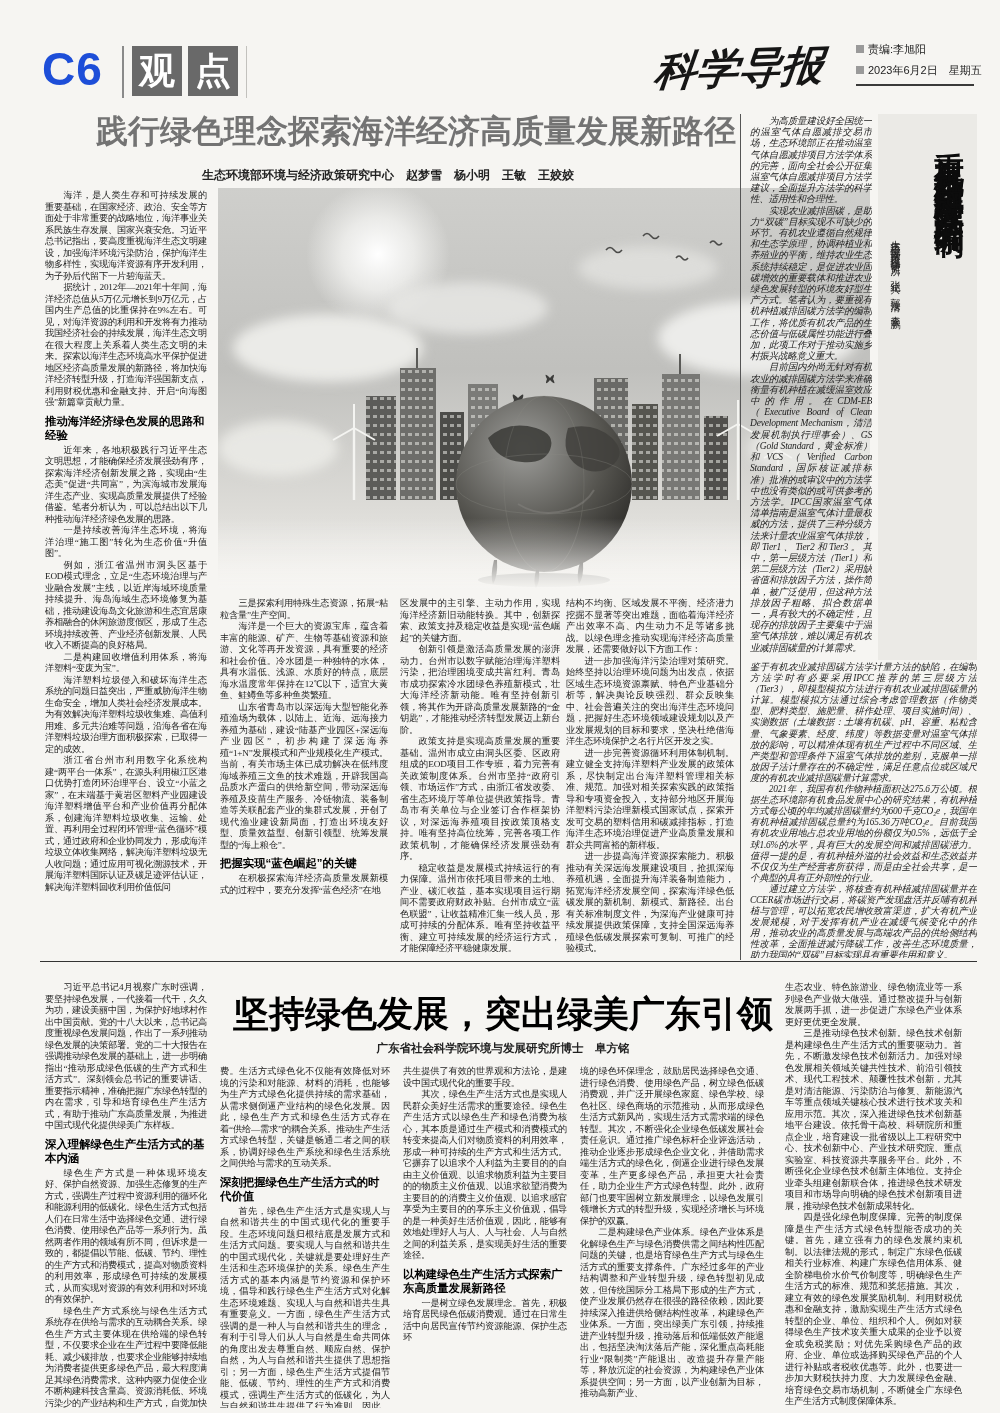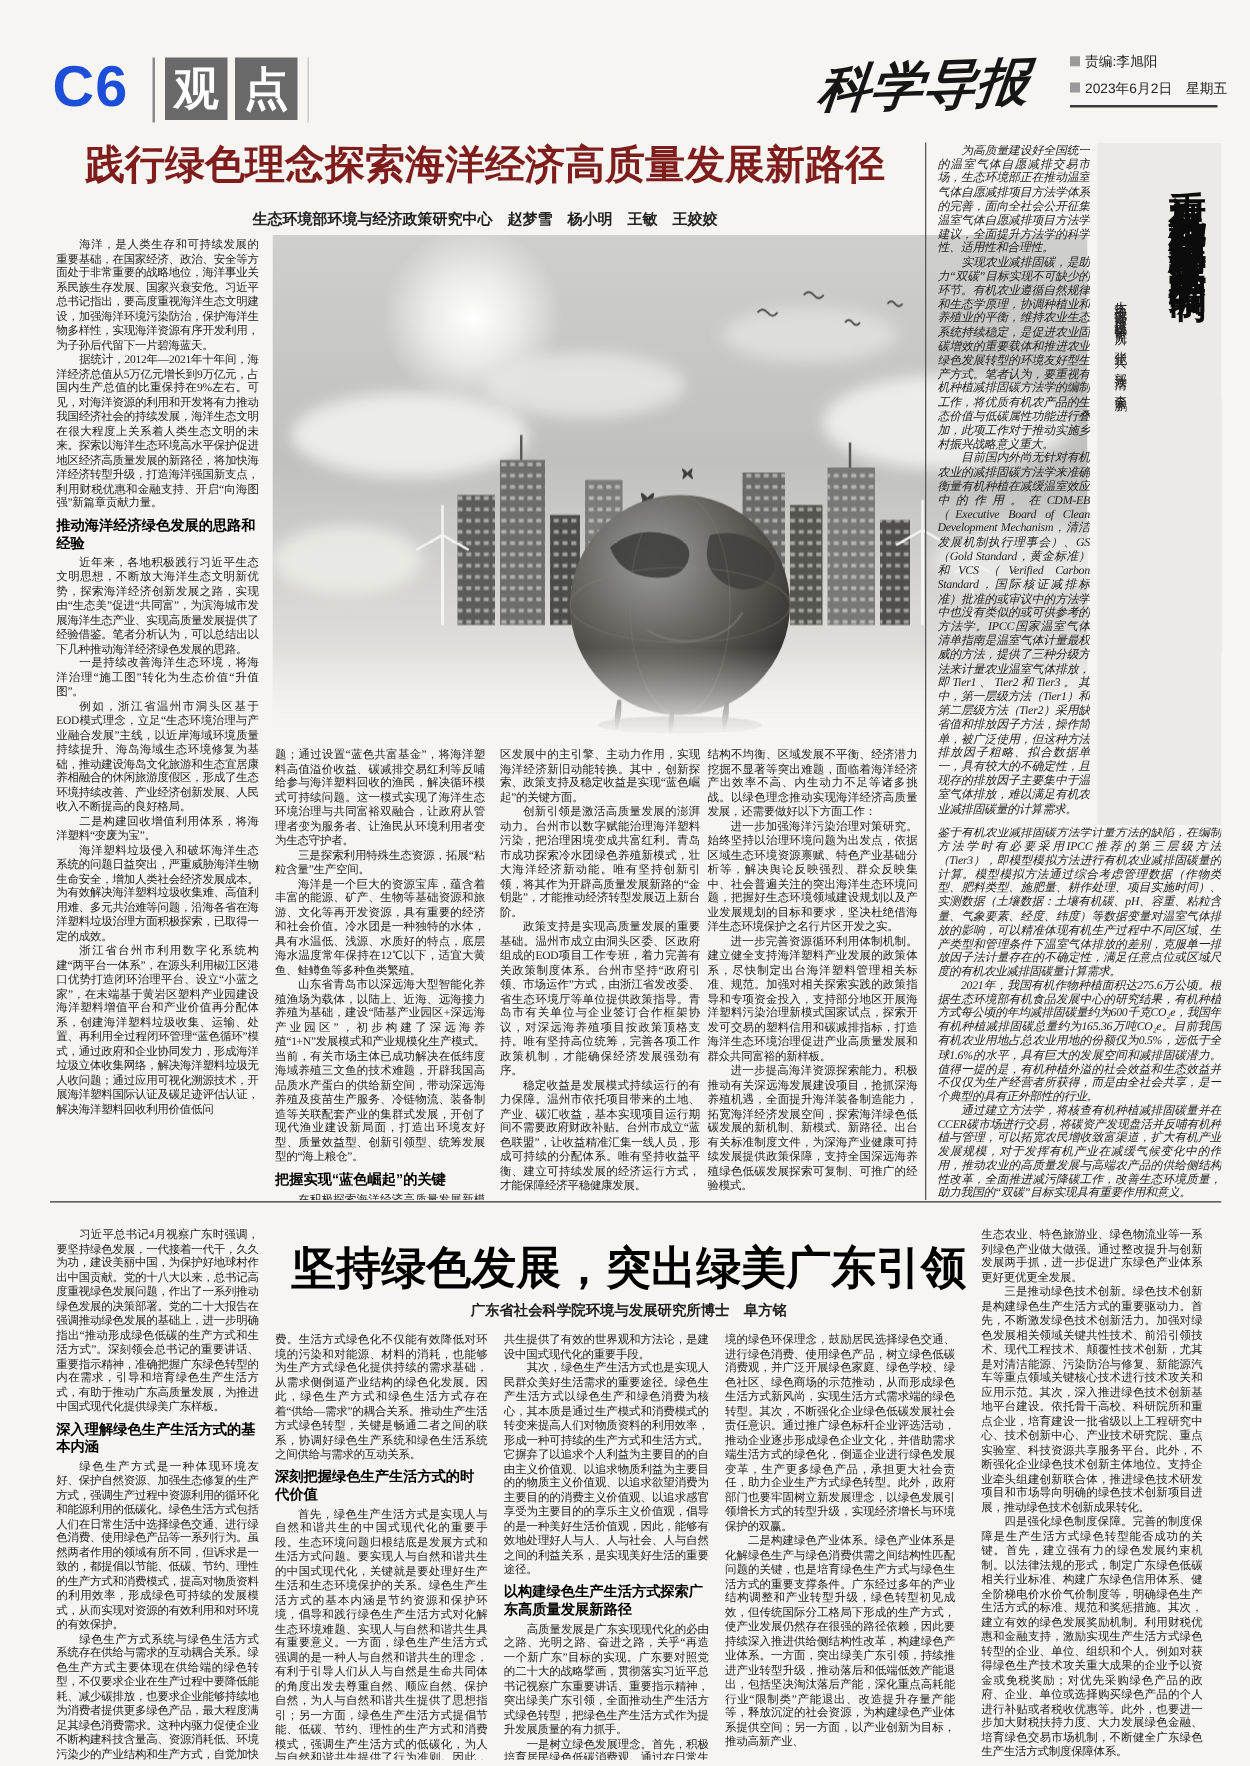--- a/index.html
+++ b/index.html
@@ -24,23 +24,23 @@
        letter-spacing:-0.2px;color:#1c1c1c;}
   .col p{margin:0;text-indent:2em;font-family:Liberation Serif, serif;}
   .col p.cont{text-indent:0;}
   .col h3{font-family:"Liberation Sans","DejaVu Sans",sans-serif;font-size:11.4px;line-height:14px;
           font-weight:bold;color:#000;margin:5px 0 3px;text-align:left;text-indent:0;letter-spacing:0;}
   .kai{font-size:9.5px;line-height:11.2px;}
   .kai p{font-style:italic;}
   .wide{font-size:9.4px;line-height:11.1px;}
   .wide p{font-style:italic;}
   
-  .main-headline{position:absolute;left:40px;top:110px;width:696px;text-align:center;
+  .main-headline{position:absolute;left:40px;top:110px;width:696px;text-align:right;
                  font-family:"Liberation Sans","DejaVu Sans",sans-serif;font-size:32px;font-weight:bold;
-                 color:#7f1d1d;letter-spacing:0;white-space:nowrap;}
+                 color:#737373;letter-spacing:0;white-space:nowrap;}
   .main-byline{position:absolute;left:40px;top:167px;width:696px;text-align:center;font-size:12px;
                font-weight:bold;color:#222;}
   .bottom-headline{position:absolute;left:222px;top:990px;width:562px;text-align:center;
                    font-size:36px;font-weight:bold;color:#000000;white-space:nowrap;}
   .bottom-byline{position:absolute;left:222px;top:1041px;width:562px;text-align:center;font-size:11.5px;
                  font-weight:bold;color:#222;}
   
   .vhead-box{position:absolute;left:878px;top:114px;width:99px;height:546px;background:#ebeae6;}
   .vhead{position:absolute;right:8px;top:14px;writing-mode:vertical-rl;
          font-family:"Liberation Sans","DejaVu Sans",sans-serif;font-size:30px;font-weight:bold;
@@ -176,29 +176,28 @@
         <ellipse cx="326" cy="392" rx="66" ry="7" fill="#2c2b29" opacity="0.5"></ellipse>
       </g>
       <rect x="0" y="330" width="652" height="72" fill="url(#fade)"></rect>
     </svg>
   </div>
 
   <div class="col" style="left:45px;top:190px;width:162px;height:772px;">
       <p class="p">海洋，是人类生存和可持续发展的重要基础，在国家经济、政治、安全等方面处于非常重要的战略地位，海洋事业关系民族生存发展、国家兴衰安危。习近平总书记指出，要高度重视海洋生态文明建设，加强海洋环境污染防治，保护海洋生物多样性，实现海洋资源有序开发利用，为子孙后代留下一片碧海蓝天。</p>
       <p class="p">据统计，2012年—2021年十年间，海洋经济总值从5万亿元增长到9万亿元，占国内生产总值的比重保持在9%左右。可见，对海洋资源的利用和开发将有力推动我国经济社会的持续发展，海洋生态文明在很大程度上关系着人类生态文明的未来。探索以海洋生态环境高水平保护促进地区经济高质量发展的新路径，将加快海洋经济转型升级，打造海洋强国新支点，利用财税优惠和金融支持、开启“向海图强”新篇章贡献力量。</p>
       <h3>推动海洋经济绿色发展的思路和经验</h3>
-      <p class="p">近年来，各地积极践行习近平生态文明思想，不断放大海洋生态文明新优势，探索海洋经济创新发展之路，实现由“生态美”促进“共同富”，为滨海城市发展海洋生态产业、实现高质量发展提供了经验借鉴。笔者分析认为，可以总结出以下几种推动海洋经济绿色发展的思路。</p>
+      <p class="p">近年来，各地积极践行习近平生态文明思想，才能确保经济发展强劲有序，探索海洋经济创新发展之路，实现由“生态美”促进“共同富”，为滨海城市发展海洋生态产业、实现高质量发展提供了经验借鉴。笔者分析认为，可以总结出以下几种推动海洋经济绿色发展的思路。</p>
       <p class="p">一是持续改善海洋生态环境，将海洋治理“施工图”转化为生态价值“升值图”。</p>
       <p class="p">例如，浙江省温州市洞头区基于EOD模式理念，立足“生态环境治理与产业融合发展”主线，以近岸海域环境质量持续提升、海岛海域生态环境修复为基础，推动建设海岛文化旅游和生态宜居康养相融合的休闲旅游度假区，形成了生态环境持续改善、产业经济创新发展、人民收入不断提高的良好格局。</p>
       <p class="p">二是构建回收增值利用体系，将海洋塑料“变废为宝”。</p>
       <p class="p">海洋塑料垃圾侵入和破坏海洋生态系统的问题日益突出，严重威胁海洋生物生命安全，增加人类社会经济发展成本。为有效解决海洋塑料垃圾收集难、高值利用难、多元共治难等问题，沿海各省在海洋塑料垃圾治理方面积极探索，已取得一定的成效。</p>
       <p class="p">浙江省台州市利用数字化系统构建“两平台一体系”，在源头利用椒江区港口优势打造闭环治理平台、设立“小蓝之家”，在末端基于黄岩区塑料产业园建设海洋塑料增值平台和产业价值再分配体系，创建海洋塑料垃圾收集、运输、处置、再利用全过程闭环管理“蓝色循环”模式，通过政府和企业协同发力，形成海洋垃圾立体收集网络，解决海洋塑料垃圾无人收问题；通过应用可视化溯源技术，开展海洋塑料国际认证及碳足迹评估认证，解决海洋塑料回收利用价值低问</p>
     </div>
   <div class="col" style="left:220px;top:598px;width:168px;height:362px;">
-      <p class="cont">题；通过设置“蓝色共富基金”，将海洋塑料高值溢价收益、碳减排交易红利等反哺给参与海洋塑料回收的渔民，解决循环模式可持续问题。这一模式实现了海洋生态环境治理与共同富裕双融合，让政府从管理者变为服务者、让渔民从环境利用者变为生态守护者。</p>
       <p class="p">三是探索利用特殊生态资源，拓展“粘粒含量”生产空间。</p>
       <p class="p">海洋是一个巨大的资源宝库，蕴含着丰富的能源、矿产、生物等基础资源和旅游、文化等再开发资源，具有重要的经济和社会价值。冷水团是一种独特的水体，具有水温低、浅源、水质好的特点，底层海水温度常年保持在12℃以下，适宜大黄鱼、鲑鳟鱼等多种鱼类繁殖。</p>
       <p class="p">山东省青岛市以深远海大型智能化养殖渔场为载体，以陆上、近海、远海接力养殖为基础，建设“陆基产业园区+深远海产业园区”，初步构建了深远海养殖“1+N”发展模式和产业规模化生产模式。当前，有关市场主体已成功解决在低纬度海域养殖三文鱼的技术难题，开辟我国高品质水产蛋白的供给新空间，带动深远海养殖及疫苗生产服务、冷链物流、装备制造等关联配套产业的集群式发展，开创了现代渔业建设新局面，打造出环境友好型、质量效益型、创新引领型、统筹发展型的“海上粮仓”。</p>
       <h3>把握实现“蓝色崛起”的关键</h3>
       <p class="p">在积极探索海洋经济高质量发展新模式的过程中，要充分发挥“蓝色经济”在地</p>
     </div>
   <div class="col" style="left:400px;top:598px;width:160px;height:362px;">
       <p class="cont">区发展中的主引擎、主动力作用，实现海洋经济新旧动能转换。其中，创新探索、政策支持及稳定收益是实现“蓝色崛起”的关键方面。</p>
       <p class="p">创新引领是激活高质量发展的澎湃动力。台州市以数字赋能治理海洋塑料污染，把治理困境变成共富红利。青岛市成功探索冷水团绿色养殖新模式，壮大海洋经济新动能。唯有坚持创新引领，将其作为开辟高质量发展新路的“金钥匙”，才能推动经济转型发展迈上新台阶。</p>
       <p class="p">政策支持是实现高质量发展的重要基础。温州市成立由洞头区委、区政府组成的EOD项目工作专班，着力完善有关政策制度体系。台州市坚持“政府引领、市场运作”方式，由浙江省发改委、省生态环境厅等单位提供政策指导。青岛市有关单位与企业签订合作框架协议，对深远海养殖项目按政策顶格支持。唯有坚持高位统筹，完善各项工作政策机制，才能确保经济发展强劲有序。</p>
@@ -241,21 +240,20 @@
     </div>
   <div class="col" style="left:220px;top:1066px;width:170px;height:342px;">
       <p class="cont">费。生活方式绿色化不仅能有效降低对环境的污染和对能源、材料的消耗，也能够为生产方式绿色化提供持续的需求基础，从需求侧倒逼产业结构的绿色化发展。因此，绿色生产方式和绿色生活方式存在着“供给—需求”的耦合关系。推动生产生活方式绿色转型，关键是畅通二者之间的联系，协调好绿色生产系统和绿色生活系统之间供给与需求的互动关系。</p>
       <h3>深刻把握绿色生产生活方式的时代价值</h3>
       <p class="p">首先，绿色生产生活方式是实现人与自然和谐共生的中国式现代化的重要手段。生态环境问题归根结底是发展方式和生活方式问题。要实现人与自然和谐共生的中国式现代化，关键就是要处理好生产生活和生态环境保护的关系。绿色生产生活方式的基本内涵是节约资源和保护环境，倡导和践行绿色生产生活方式对化解生态环境难题、实现人与自然和谐共生具有重要意义。一方面，绿色生产生活方式强调的是一种人与自然和谐共生的理念，有利于引导人们从人与自然是生命共同体的角度出发去尊重自然、顺应自然、保护自然，为人与自然和谐共生提供了思想指引；另一方面，绿色生产生活方式提倡节能、低碳、节约、理性的生产方式和消费模式，强调生产生活方式的低碳化，为人与自然和谐共生提供了行为准则。因此，它从理念和行为层面，为促进人与自然和谐</p>
     </div>
   <div class="col" style="left:403px;top:1066px;width:164px;height:342px;">
       <p class="cont">共生提供了有效的世界观和方法论，是建设中国式现代化的重要手段。</p>
       <p class="p">其次，绿色生产生活方式也是实现人民群众美好生活需求的重要途径。绿色生产生活方式以绿色生产和绿色消费为核心，其本质是通过生产模式和消费模式的转变来提高人们对物质资料的利用效率，形成一种可持续的生产方式和生活方式。它摒弃了以追求个人利益为主要目的的自由主义价值观、以追求物质利益为主要目的的物质主义价值观、以追求欲望消费为主要目的的消费主义价值观、以追求感官享受为主要目的的享乐主义价值观，倡导的是一种美好生活价值观，因此，能够有效地处理好人与人、人与社会、人与自然之间的利益关系，是实现美好生活的重要途径。</p>
       <h3>以构建绿色生产生活方式探索广东高质量发展新路径</h3>
-      <p class="p">高质量发展是广东实现现代化的必由之路、光明之路、奋进之路，关乎“再造一个新广东”目标的实现。广东要对照党的二十大的战略擘画，贯彻落实习近平总书记视察广东重要讲话、重要指示精神，突出绿美广东引领，全面推动生产生活方式绿色转型，把绿色生产生活方式作为提升发展质量的有力抓手。</p>
       <p class="p">一是树立绿色发展理念。首先，积极培育居民绿色低碳消费观。通过在日常生活中向居民宣传节约资源能源、保护生态环</p>
     </div>
   <div class="col" style="left:580px;top:1066px;width:184px;height:342px;">
       <p class="cont">境的绿色环保理念，鼓励居民选择绿色交通、进行绿色消费、使用绿色产品，树立绿色低碳消费观，并广泛开展绿色家庭、绿色学校、绿色社区、绿色商场的示范推动，从而形成绿色生活方式新风尚，实现生活方式需求端的绿色转型。其次，不断强化企业绿色低碳发展社会责任意识。通过推广绿色标杆企业评选活动，推动企业逐步形成绿色企业文化，并借助需求端生活方式的绿色化，倒逼企业进行绿色发展变革，生产更多绿色产品，承担更大社会责任，助力企业生产方式绿色转型。此外，政府部门也要牢固树立新发展理念，以绿色发展引领增长方式的转型升级，实现经济增长与环境保护的双赢。</p>
       <p class="p">二是构建绿色产业体系。绿色产业体系是化解绿色生产与绿色消费供需之间结构性匹配问题的关键，也是培育绿色生产方式与绿色生活方式的重要支撑条件。广东经过多年的产业结构调整和产业转型升级，绿色转型初见成效，但传统国际分工格局下形成的生产方式，使产业发展仍然存在很强的路径依赖，因此要持续深入推进供给侧结构性改革，构建绿色产业体系。一方面，突出绿美广东引领，持续推进产业转型升级，推动落后和低端低效产能退出，包括坚决淘汰落后产能，深化重点高耗能行业“限制类”产能退出、改造提升存量产能等，释放沉淀的社会资源，为构建绿色产业体系提供空间；另一方面，以产业创新为目标，推动高新产业、</p>
     </div>
   <div class="col" style="left:785px;top:982px;width:177px;height:426px;">
       <p class="cont">生态农业、特色旅游业、绿色物流业等一系列绿色产业做大做强。通过整改提升与创新发展两手抓，进一步促进广东绿色产业体系更好更优更全发展。</p>
       <p class="p">三是推动绿色技术创新。绿色技术创新是构建绿色生产生活方式的重要驱动力。首先，不断激发绿色技术创新活力。加强对绿色发展相关领域关键共性技术、前沿引领技术、现代工程技术、颠覆性技术创新，尤其是对清洁能源、污染防治与修复、新能源汽车等重点领域关键核心技术进行技术攻关和应用示范。其次，深入推进绿色技术创新基地平台建设。依托骨干高校、科研院所和重点企业，培育建设一批省级以上工程研究中心、技术创新中心、产业技术研究院、重点实验室、科技资源共享服务平台。此外，不断强化企业绿色技术创新主体地位。支持企业牵头组建创新联合体，推进绿色技术研发项目和市场导向明确的绿色技术创新项目进展，推动绿色技术创新成果转化。</p>
       <p class="p">四是强化绿色制度保障。完善的制度保障是生产生活方式绿色转型能否成功的关键。首先，建立强有力的绿色发展约束机制。以法律法规的形式，制定广东绿色低碳相关行业标准、构建广东绿色信用体系、健全阶梯电价水价气价制度等，明确绿色生产生活方式的标准、规范和奖惩措施。其次，建立有效的绿色发展奖励机制。利用财税优惠和金融支持，激励实现生产生活方式绿色转型的企业、单位、组织和个人。例如对获得绿色生产技术攻关重大成果的企业予以资金或免税奖励；对优先采购绿色产品的政府、企业、单位或选择购买绿色产品的个人进行补贴或者税收优惠等。此外，也要进一步加大财税扶持力度、大力发展绿色金融、培育绿色交易市场机制，不断健全广东绿色生产生活方式制度保障体系。</p>

